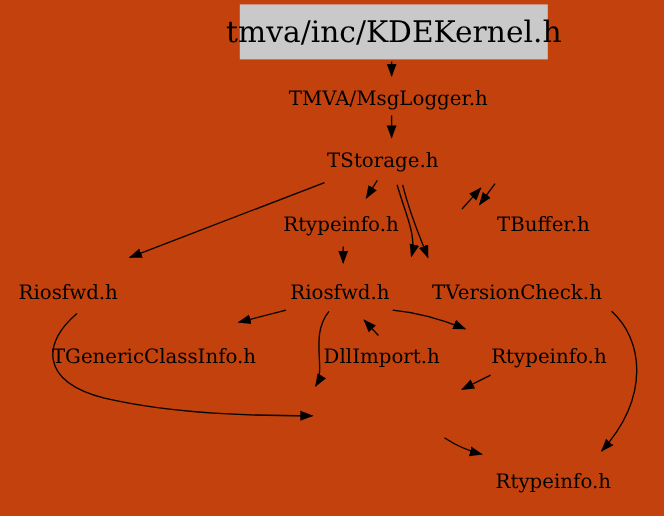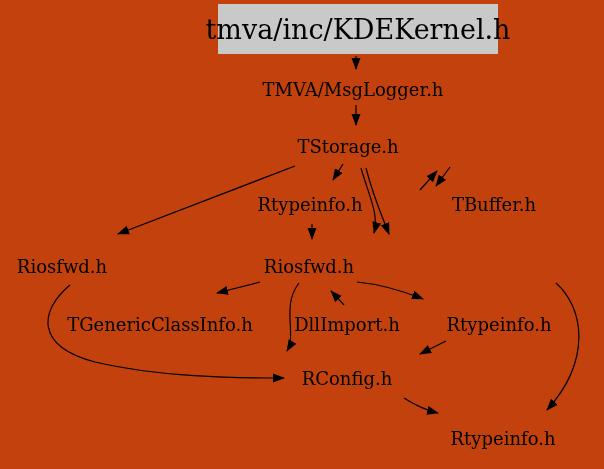--- a/index.html
+++ b/index.html
@@ -44,21 +44,21 @@
     line-height: 1;
   }
   
   #n-msglogger        { left: 353px; top:  90px; }
   #n-tobject          { left: 348px; top: 147px; }
   #n-tstorage         { left: 310px; top: 205px; }
   #n-tbuffer          { left: 450px; top: 205px; margin-left: 44px; }
   #n-riosfwd          { left:  62px; top: 267px; }
   #n-rtypes           { left: 309px; top: 267px; }
   #n-tversioncheck    { left: 470px; top: 267px; }
-  #n-tgenericclassinfo{ left: 160px; top: 325px; }
+  #n-tgenericclassinfo{ left: 140px; top: 325px; }
   #n-dllimport        { left: 347px; top: 325px; }
   #n-rtypeinfo        { left: 499px; top: 325px; }
   #n-rconfig          { left: 347px; top: 379px; }
   #n-rversion         { left: 503px; top: 439px; }
   svg path.edge {
     fill: none;
     stroke: #000000;
     stroke-width: 1.2;
   }
 </style>
@@ -95,19 +95,19 @@
   <div class="root-box">
     <span class="root-label">tmva/inc/KDEKernel.h</span>
   </div>
 
   <div class="node" id="n-msglogger">TMVA/MsgLogger.h</div>
   <div class="node" id="n-tobject">TStorage.h</div>
   <div class="node" id="n-tstorage">Rtypeinfo.h</div>
   <div class="node" id="n-tbuffer">TBuffer.h</div>
   <div class="node" id="n-riosfwd">Riosfwd.h</div>
   <div class="node" id="n-rtypes">Riosfwd.h</div>
+  <div class="node" id="n-tversioncheck">TVersionCheck.h</div>
   <div class="node" id="n-tgenericclassinfo">TGenericClassInfo.h</div>
   <div class="node" id="n-rtypeinfo">Rtypeinfo.h</div>
   <div class="node" id="n-dllimport">DllImport.h</div>
-  <div class="node" id="n-rconfig">RConfig.h</div>
   <div class="node" id="n-rversion">Rtypeinfo.h</div>
 
 </div>
 
 </body></html>

